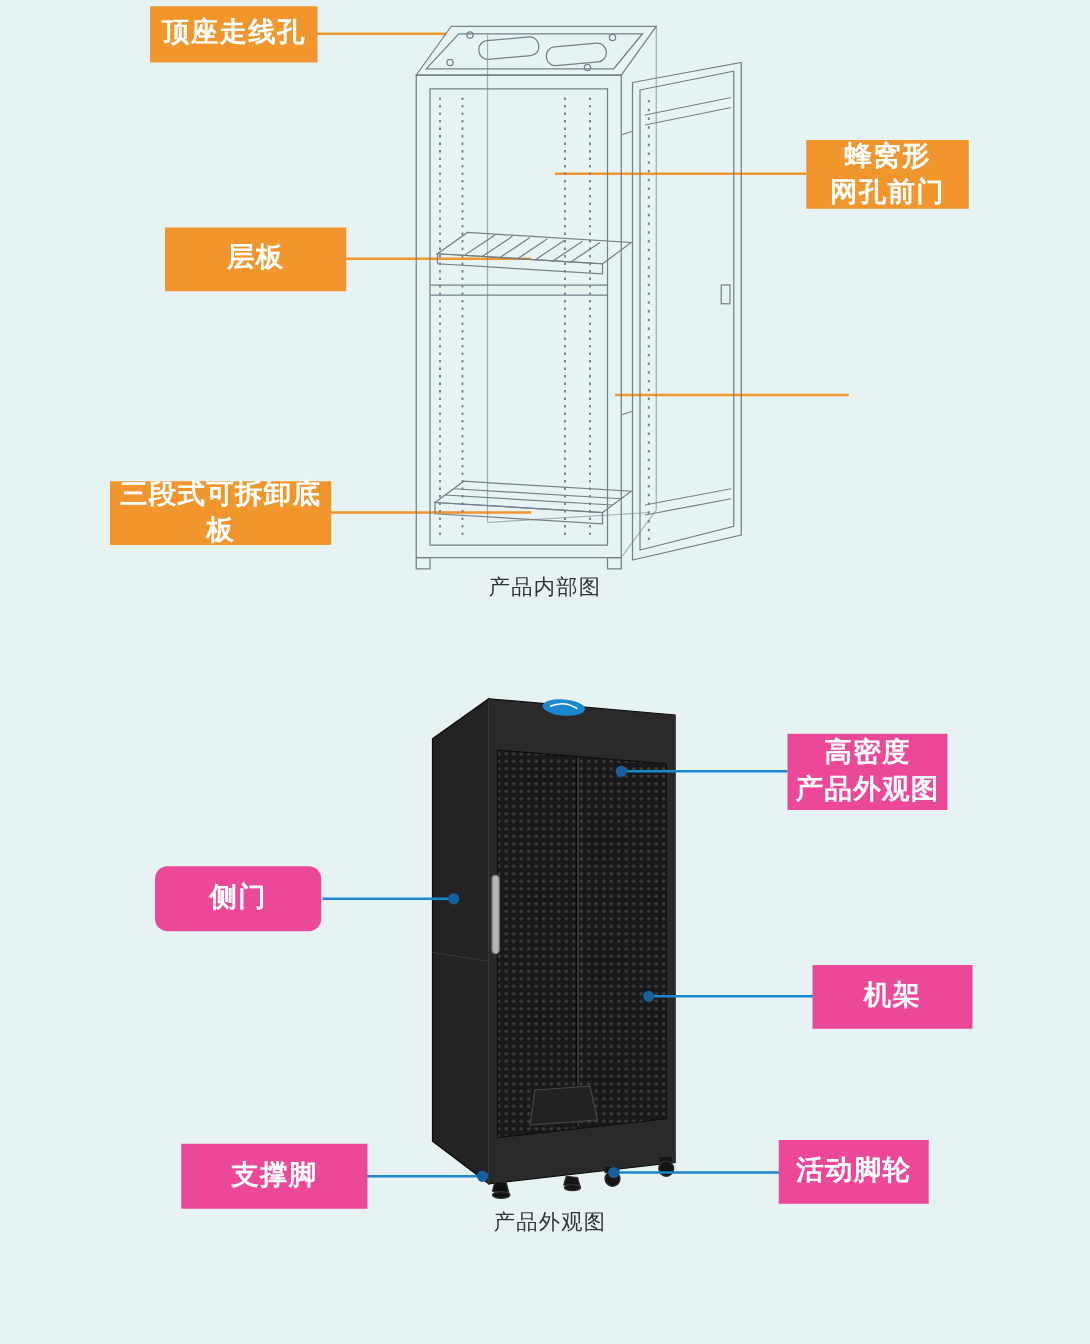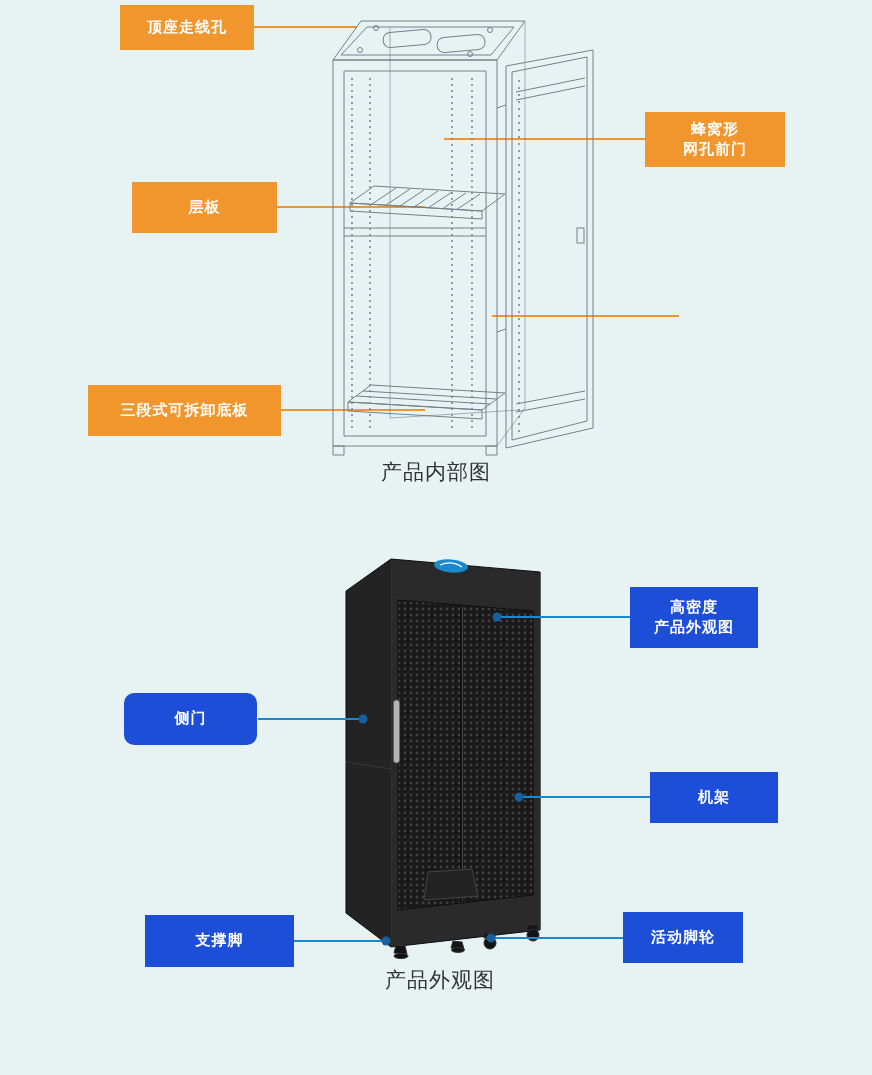--- a/index.html
+++ b/index.html
@@ -7,29 +7,29 @@
     position:relative;
     width:872px;height:1075px;
     background:#e7f3f3;
     overflow:hidden;
     font-family:"DejaVu Sans","Liberation Sans",sans-serif;
   }
   .stage svg{position:absolute;left:0;top:0;}
   .label{
     position:absolute;
     display:flex;flex-direction:column;align-items:center;justify-content:center;
-    color:#ffffff;font-weight:bold;font-size:15px;line-height:1.3;
+    color:#ffffff;font-weight:bold;font-size:22px;line-height:1.3;
     text-align:center;letter-spacing:1px;
     box-sizing:border-box;
   }
   .label-orange{background:#f0962d;}
-  .label-blue{background:#1d4ed8;}
+  .label-blue{background:#ec4899;}
   .caption{
     position:absolute;width:220px;text-align:center;
-    color:#333333;font-size:21px;letter-spacing:1px;
+    color:#333333;font-size:17px;letter-spacing:1px;
   }
 </style>
 </head>
 <body>
 
 <div class="stage">
 
   <svg width="872" height="1075" viewBox="0 0 872 1075">
     <defs>
       <pattern id="mesh" width="6" height="6" patternUnits="userSpaceOnUse">
@@ -151,31 +151,31 @@
       <circle cx="519" cy="797" r="4.5"></circle>
       <circle cx="386" cy="941" r="4.5"></circle>
       <circle cx="491" cy="938" r="4.5"></circle>
     </g>
   </svg>
 
   <div class="label label-orange" style="left:120px;top:5px;width:134px;height:45px;">
     <span>顶座走线孔</span>
   </div>
 
-  <div class="label label-orange" style="left:645px;top:112px;width:140px;height:55px;font-family:Liberation Serif, serif;">
+  <div class="label label-orange" style="left:645px;top:112px;width:130px;height:55px;font-family:Liberation Serif, serif;">
     <span>蜂窝形</span>
     <span>网孔前门</span>
   </div>
 
   <div class="label label-orange" style="left:132px;top:182px;width:145px;height:51px;">
     <span>层板</span>
   </div>
 
 
-  <div class="label label-orange" style="left:88px;top:385px;width:193px;height:51px;">
+  <div class="label label-orange" style="left:88px;top:385px;width:177px;height:51px;">
     <span>三段式可拆卸底板</span>
   </div>
 
   <div class="caption" style="left:326px;top:458px;">产品内部图</div>
 
   <div class="label label-blue" style="left:630px;top:587px;width:128px;height:61px;">
     <span>高密度</span>
     <span>产品外观图</span>
   </div>
 

